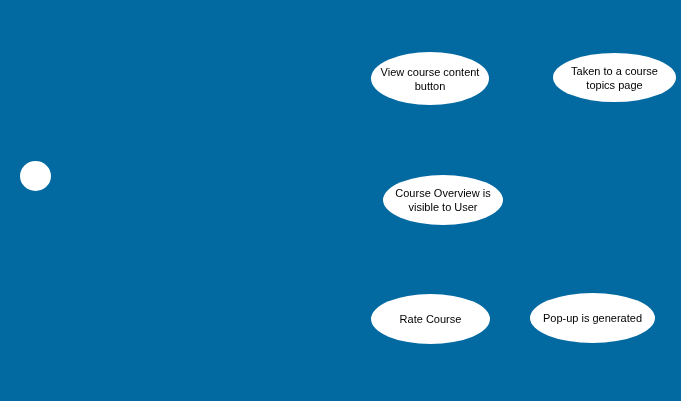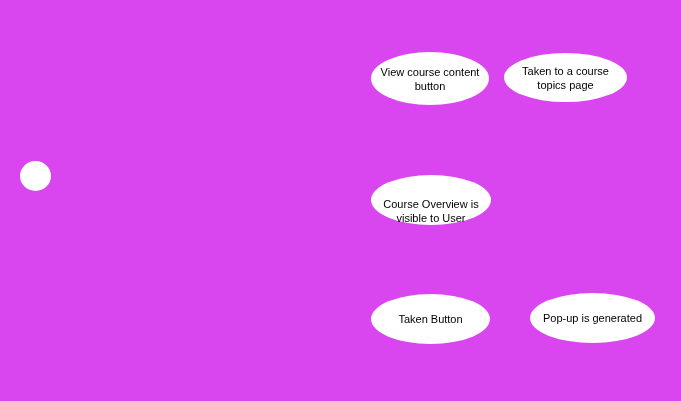--- a/index.html
+++ b/index.html
@@ -5,21 +5,21 @@
 <style>
   html, body {
     margin: 0;
     padding: 0;
     background: #000000;
   }
   #canvas {
     position: relative;
     width: 681px;
     height: 401px;
-    background: #d946ef;
+    background: #0369a1;
     overflow: hidden;
     font-family: "Liberation Sans", sans-serif;
   }
   .node {
     position: absolute;
     box-sizing: border-box;
     background: #ffffff;
     border-radius: 50%;
     display: flex;
     align-items: center;
@@ -49,32 +49,32 @@
 
   <div class="node actor-dot" style="left:20px; top:161px; width:31px; height:30px;">
     
   </div>
 
   <div class="node wide" style="left:371px; top:52px; width:118px; height:53px;">
     <span class="node-label">View course content
 button</span>
   </div>
 
-  <div class="node wide" style="left:504px; top:53px; width:123px; height:49px;">
+  <div class="node wide" style="left:553px; top:53px; width:123px; height:49px;">
     <span class="node-label">Taken to a course
 topics page</span>
   </div>
 
 
-  <div class="node wide" style="left:371px; top:175px; width:120px; height:50px;align-items:flex-end;">
+  <div class="node wide" style="left:383px; top:175px; width:120px; height:50px;">
     <span class="node-label">Course Overview is
 visible to User</span>
   </div>
 
   <div class="node narrow" style="left:371px; top:294px; width:119px; height:50px;">
-    <span class="node-label">Taken Button</span>
+    <span class="node-label">Rate Course</span>
   </div>
 
   <div class="node wide" style="left:530px; top:293px; width:125px; height:50px;justify-content:flex-end;">
     <span class="node-label">Pop-up is generated</span>
   </div>
 
 </div>
 
 </body></html>

